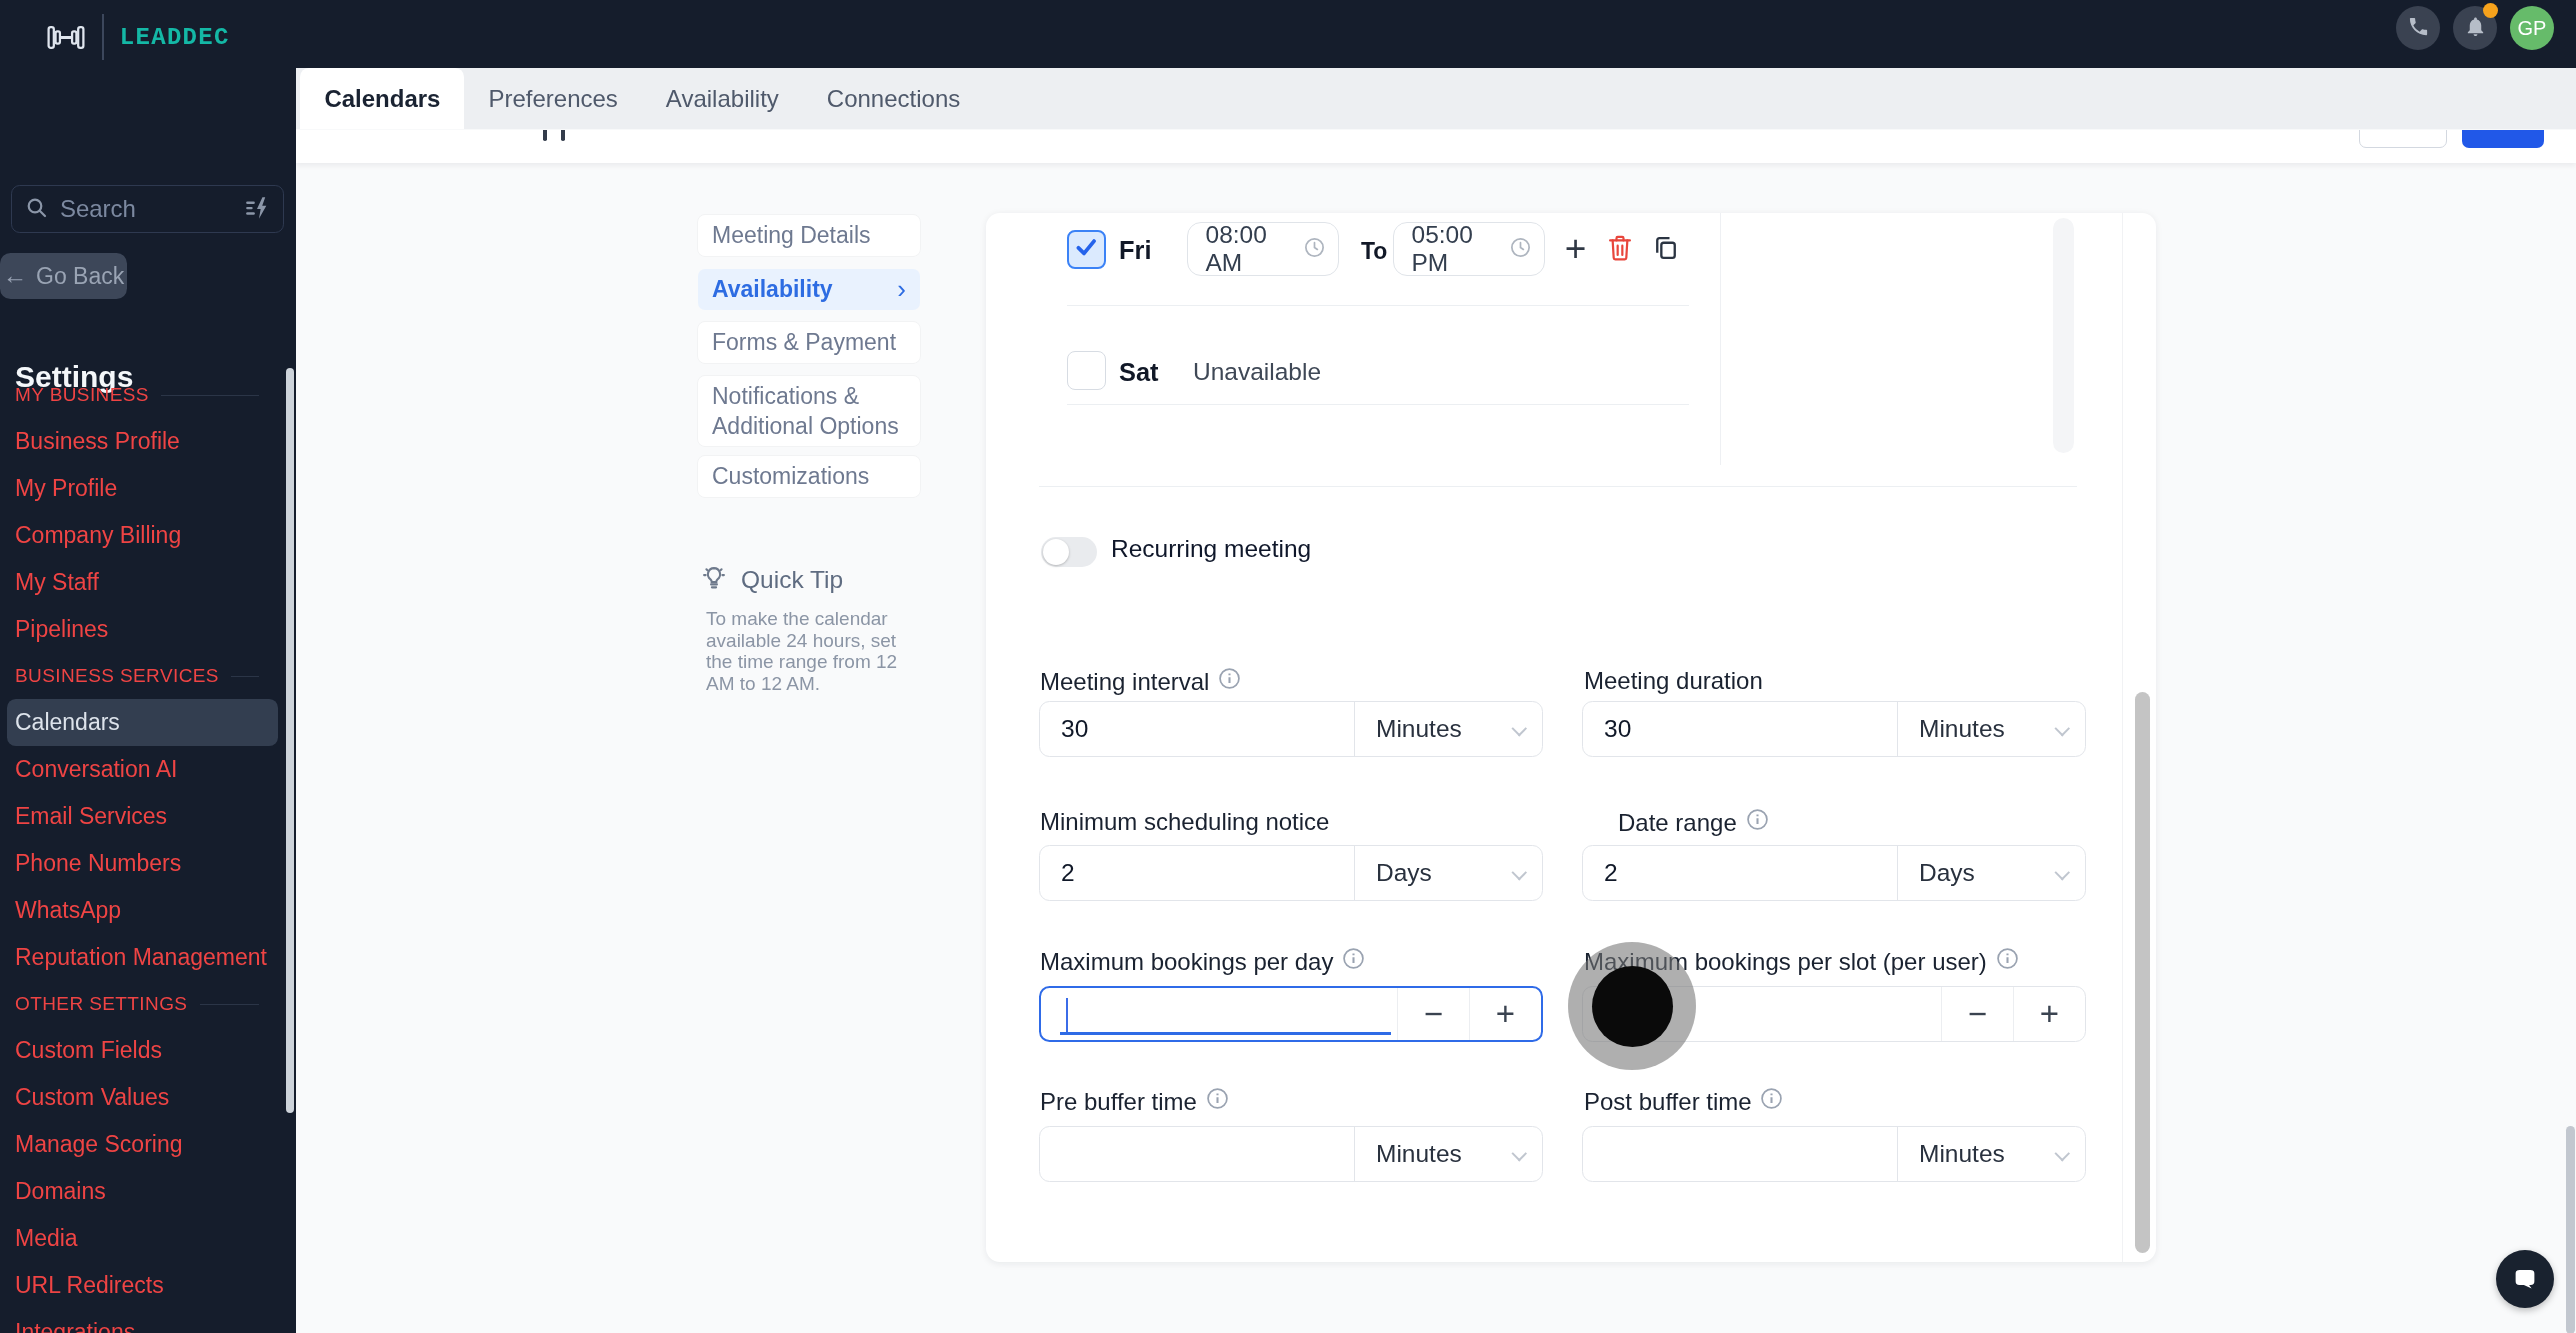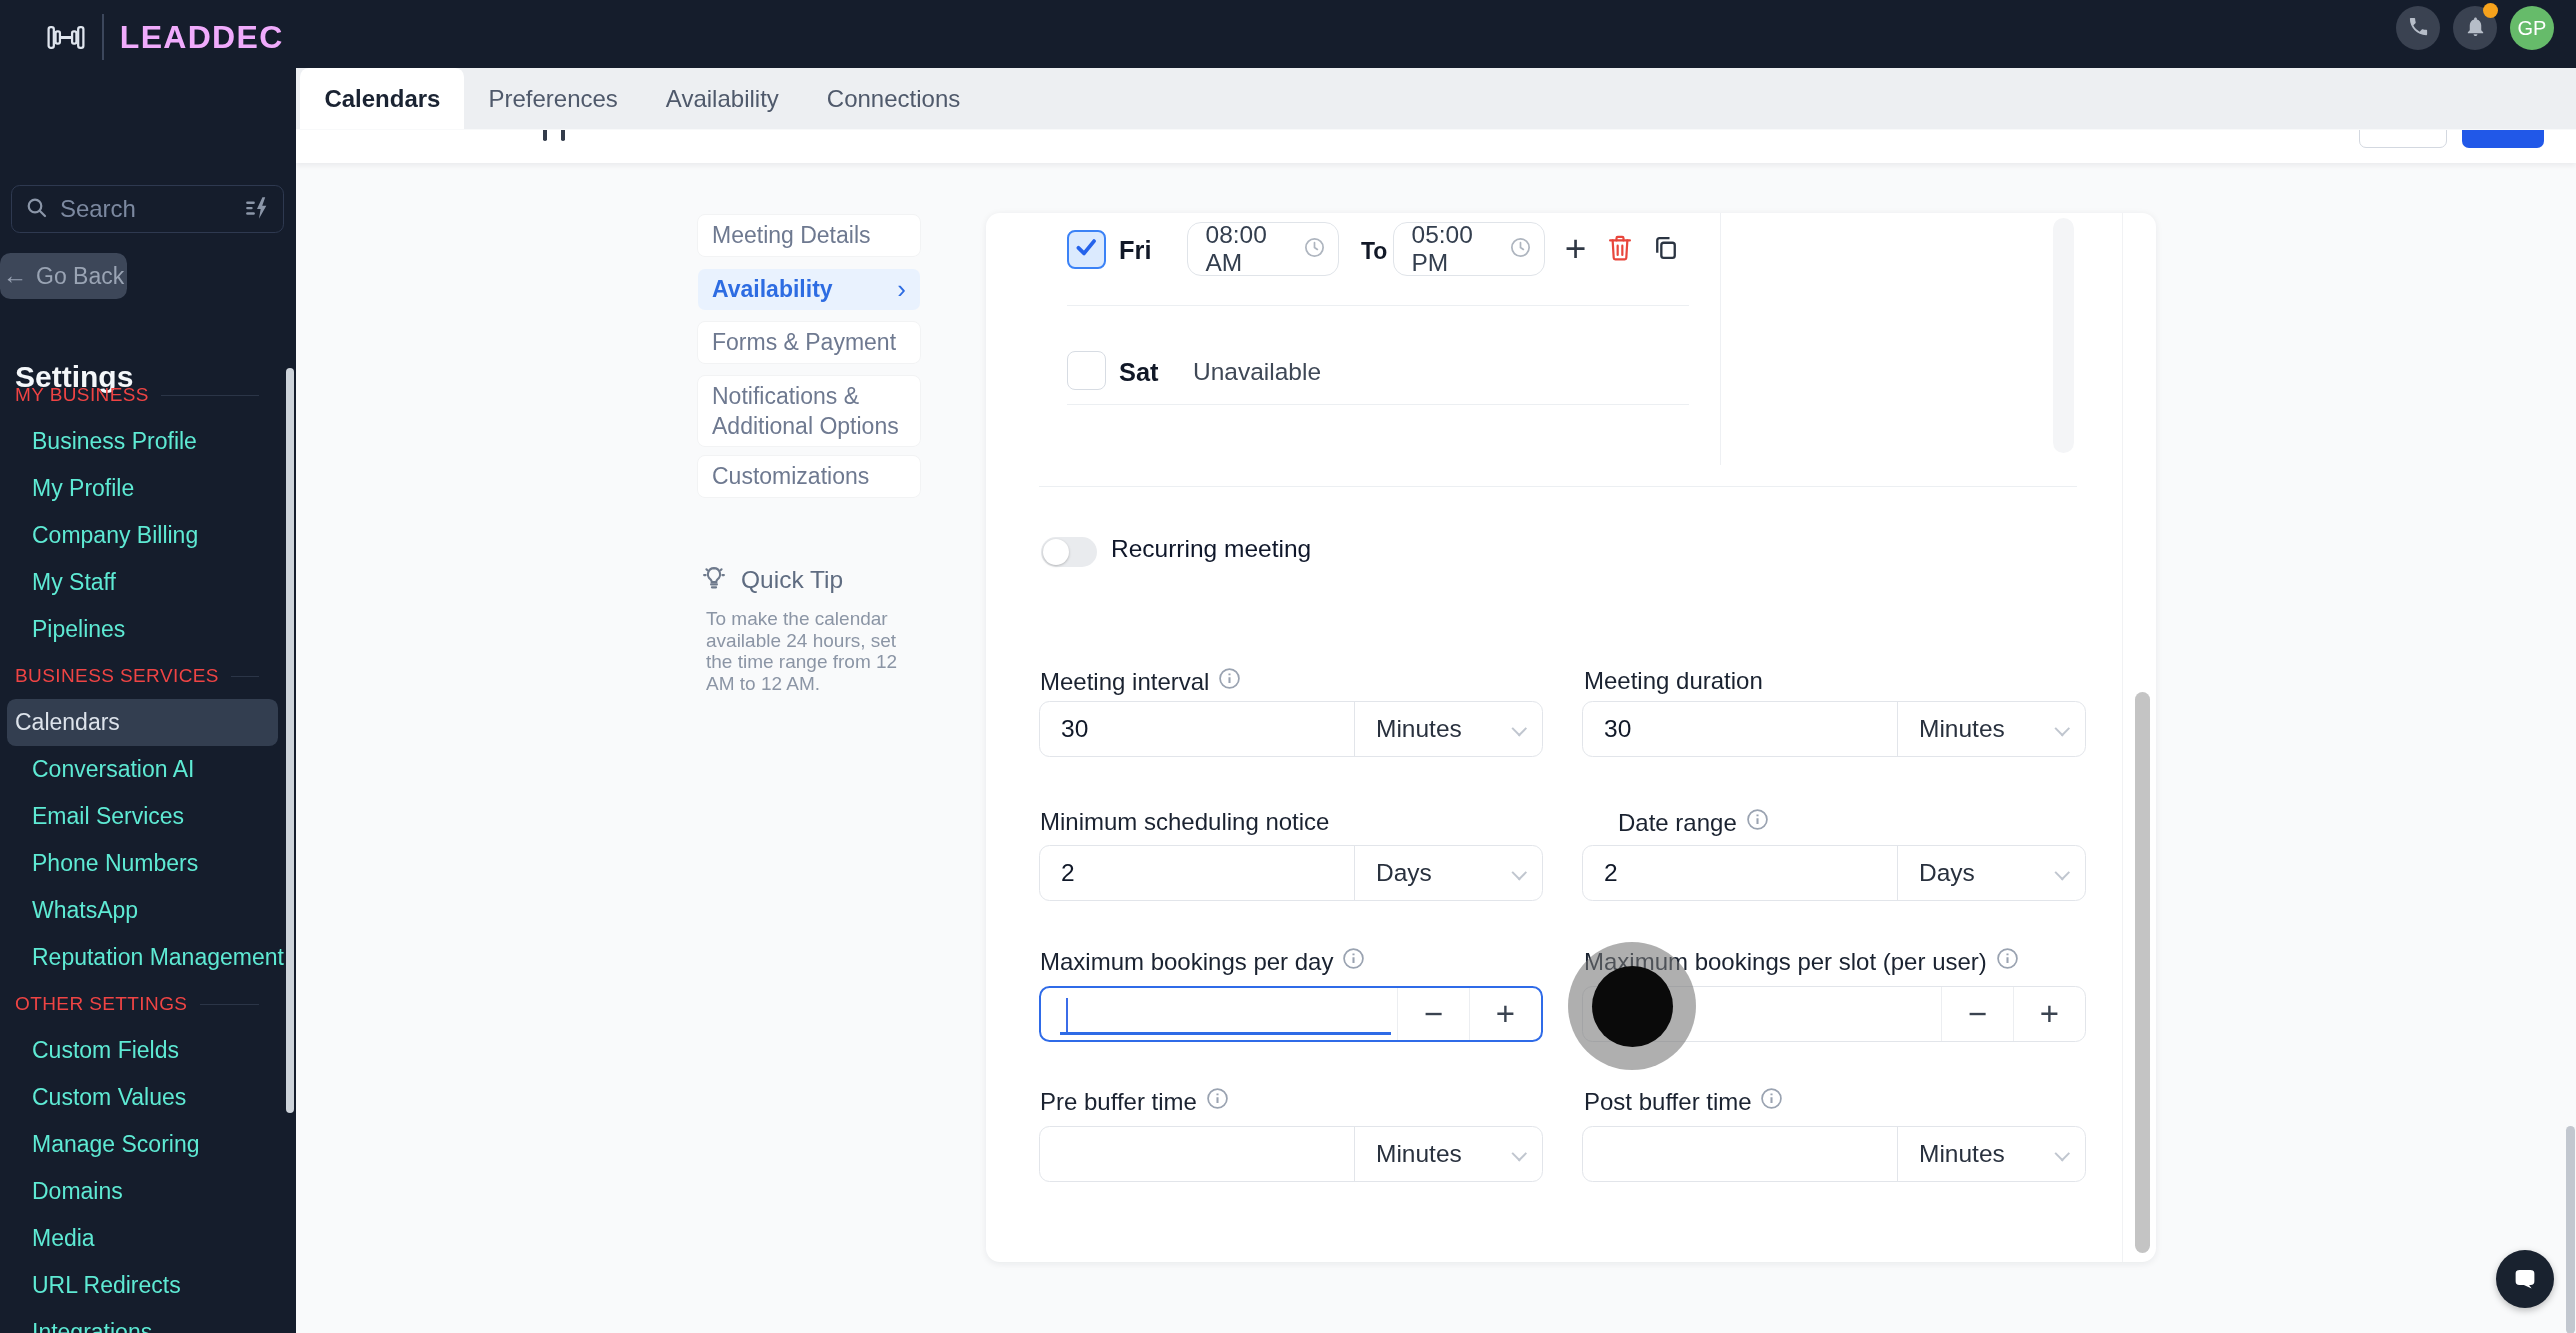--- a/index.html
+++ b/index.html
@@ -5,21 +5,21 @@
   * { margin:0; padding:0; box-sizing:border-box; }
   html,body { width:2576px; height:1334px; overflow:hidden; }
   body { font-family:"Liberation Sans","DejaVu Sans",sans-serif; background:#f9fafb; }
   #app { position:relative; width:2576px; height:1334px; overflow:hidden; background:#f9fafb; }
 
   
   .topbar { position:absolute; left:0; top:0; width:2576px; height:68px; background:#151d2c; z-index:30; }
   .logo { position:absolute; left:46px; top:14px; display:flex; align-items:center; gap:16px; }
   .logo svg { display:block; }
   .logo-sep { width:1.8px; height:46px; background:#3c475c; }
-  .logo-text { color:#f0abfc; font-size:32px; font-weight:800; letter-spacing:1.3px; }
+  .logo-text { color:#14b8a6; font-size:24px; font-weight:800; letter-spacing:1.3px;font-family:Liberation Mono, monospace; }
   .topbar-right { position:absolute; right:22px; top:6px; display:flex; align-items:center; gap:13px; }
   .tb-circle { position:relative; width:44px; height:44px; border-radius:50%; background:#3a4251; display:flex; align-items:center; justify-content:center; cursor:pointer; }
   .tb-dot { position:absolute; top:-2.6px; right:-0.9px; width:15px; height:15px; border-radius:50%; background:#f6a21c; }
   .avatar { width:44px; height:44px; border-radius:50%; background:#66bb6a; color:#fff; font-size:20px; font-weight:500; display:flex; align-items:center; justify-content:center; }
 
   
   .sidebar { position:absolute; left:0; top:0; width:296px; height:1334px; background:#151d2c; z-index:20; }
   .loc-card { position:absolute; left:11.4px; top:110px; width:273px; height:55px; border:0.9px solid #2e3950; border-radius:8.8px; display:flex; align-items:center; padding:0 12.3px; gap:10.5px; cursor:pointer; }
   .loc-texts { flex:1; min-width:0; }
   .loc-name { color:#e8edf4; font-size:23px; font-weight:600; line-height:24.5px; }
@@ -28,21 +28,21 @@
   .search-box { position:absolute; left:11.4px; top:185px; width:273px; height:48px; border:0.9px solid #2e3950; border-radius:8.8px; display:flex; align-items:center; padding:0 13px; gap:10.5px; }
   .search-box input { flex:1; min-width:0; background:transparent; border:none; outline:none; color:#c6ccd8; font-size:24px; font-family:inherit; }
   .search-box input::placeholder { color:#7c89a0; }
   .goback { position:absolute; left:0; top:253px; width:127px; height:46px; background:#3d4759; border-radius:10.5px; display:flex; align-items:center; justify-content:center; gap:8.8px; color:#9aa4b4; font-size:23px; cursor:pointer; }
   .goback .arr { font-size:24.5px; color:#98a2b3; }
   .sb-title { position:absolute; left:15px; top:321px; color:#f4f7fa; font-size:30px; font-weight:700;margin-top:39px; }
   .sb-menu { position:absolute; left:0; top:372px; width:296px; display:flex; flex-direction:column; }
   .sb-sec { height:46px; display:flex; align-items:center; padding:0 37px 0 15px; gap:12.3px; }
   .sb-sec-label { color:#ef4444; font-size:19px; letter-spacing:0.4px; white-space:nowrap; }
   .sb-sec-line { flex:1; height:0.9px; background:#2b3547; }
-  .sb-item { height:47px; display:flex; align-items:center; padding-left:32px; color:#5eead4; font-size:23px; cursor:pointer; white-space:nowrap; }
+  .sb-item { height:47px; display:flex; align-items:center; padding-left:15px; color:#ef4444; font-size:23px; cursor:pointer; white-space:nowrap; }
   .sb-item.active { margin:0 18.4px 0 7px; padding-left:8px; background:#333e50; border-radius:8.8px; color:#dde3eb; }
   .sb-scroll { position:absolute; left:286px; top:368px; width:8px; height:745px; background:#cdd3da; border-radius:4.4px; }
 
   
   .tabbar { position:absolute; left:296px; top:68px; width:2280px; height:61px; background:#edeff2; display:flex; align-items:stretch; z-index:10; }
   .tab { display:flex; align-items:center; padding:0 24px; font-size:24px; color:#4f596b; cursor:pointer; }
   .tab.active { margin-left:4.4px; background:#ffffff; border-radius:8.8px 8.8px 0 0; color:#1a2332; font-weight:700; }
 
   
   .subheader { position:absolute; left:296px; top:130px; width:2280px; height:33px; background:#ffffff; overflow:hidden; box-shadow:0 2.6px 5.3px rgba(16,24,40,.06); z-index:9; }

